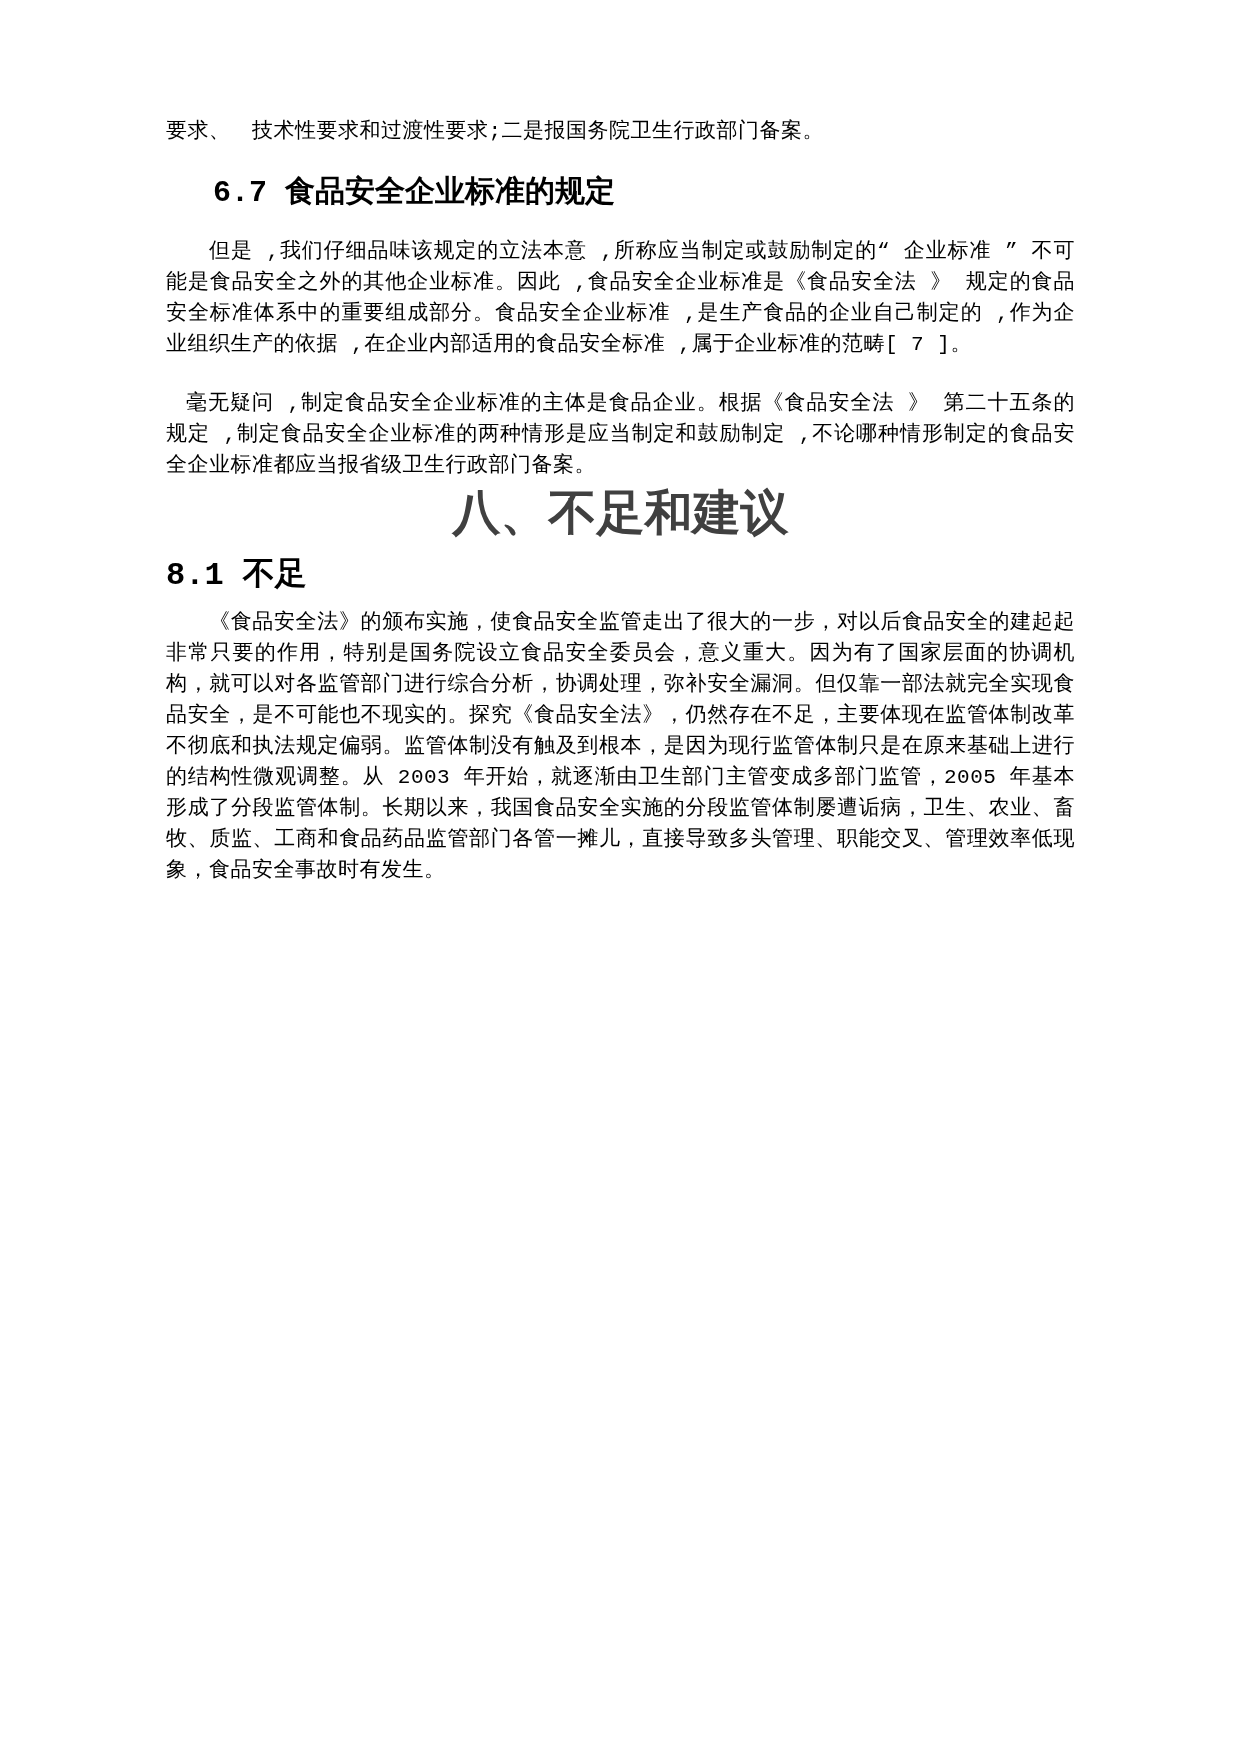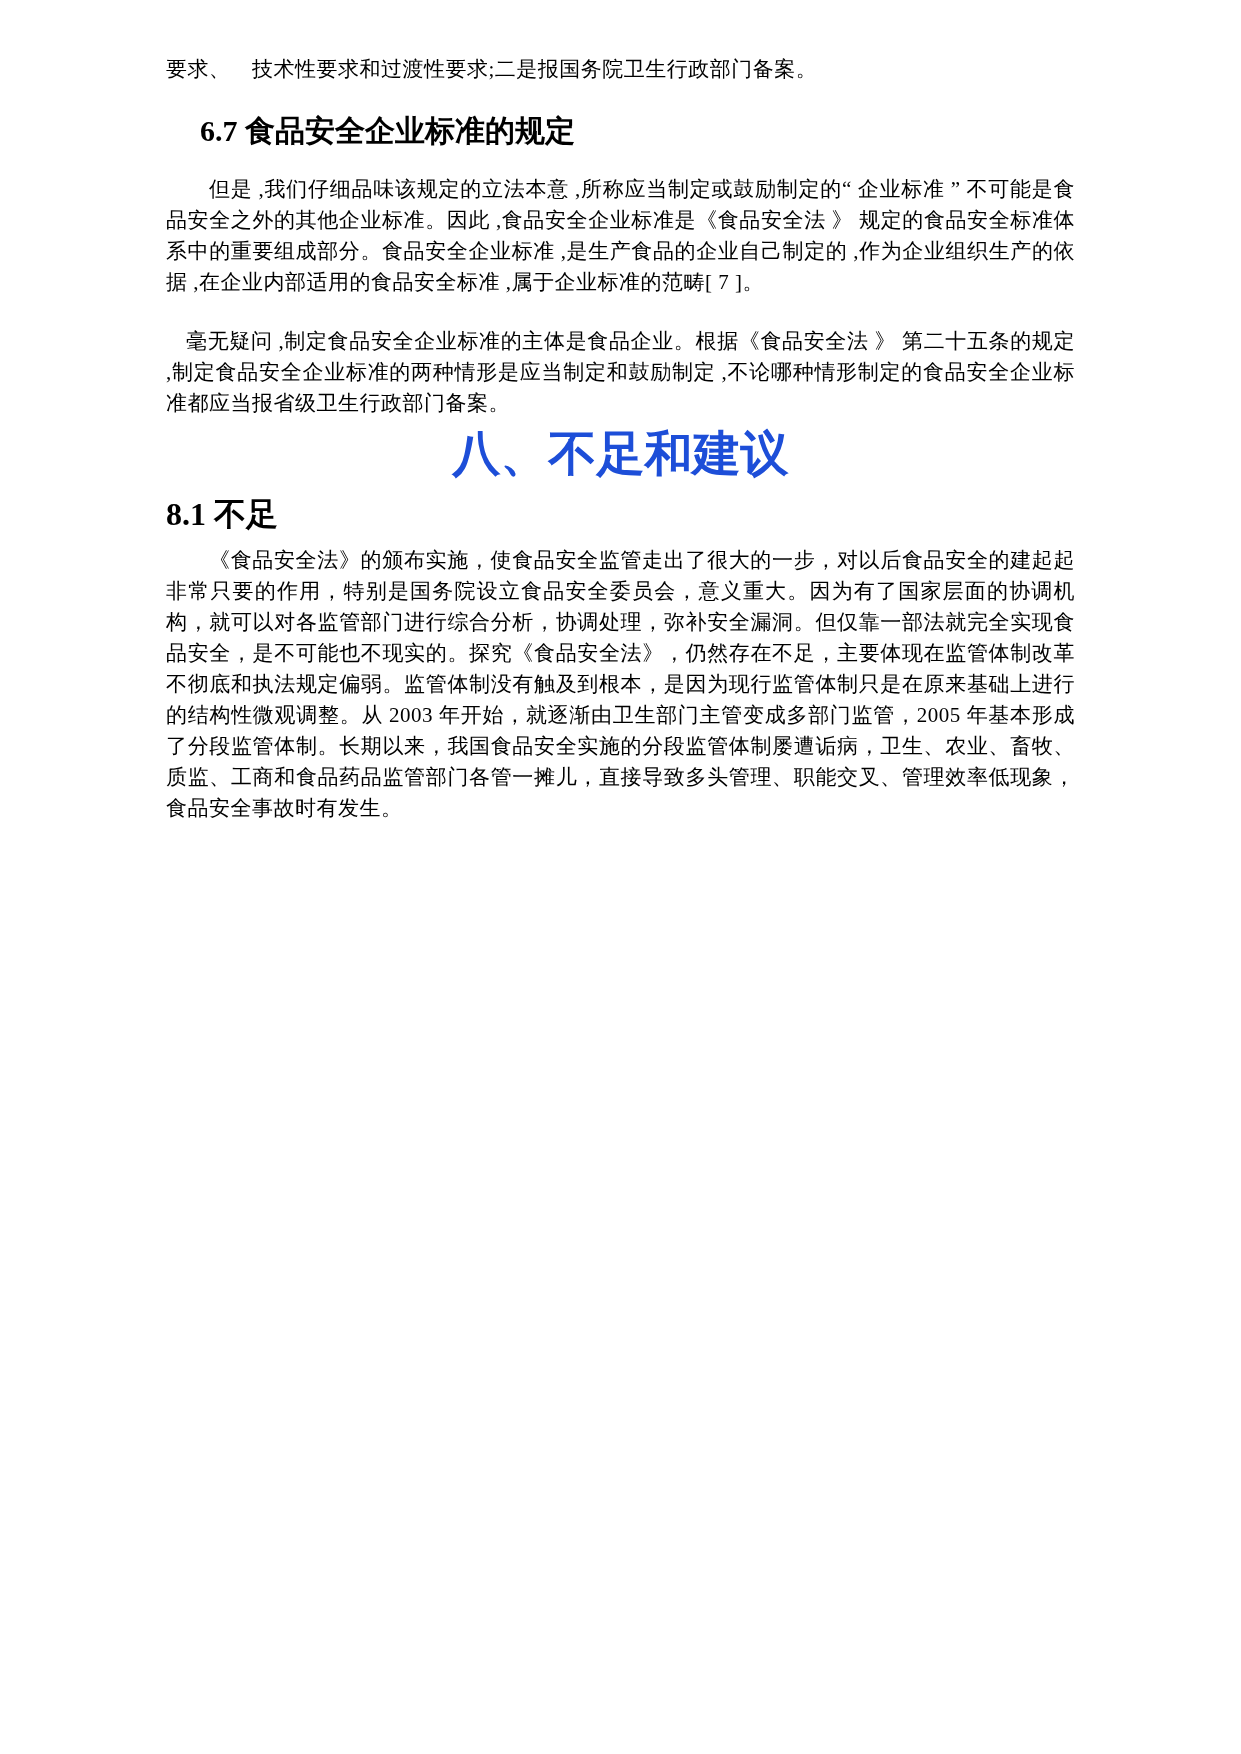--- a/index.html
+++ b/index.html
@@ -11,46 +11,47 @@
     width: 1241px;
     height: 1754px;
     overflow: hidden;
     font-family: "Liberation Serif", "DejaVu Serif", serif;
     color: #000000;
   }
   .page {
     box-sizing: border-box;
     width: 1241px;
     height: 1754px;
-    padding: 54px 166px 0 166px;
+    padding: 116px 166px 0 166px;
+    font-family: Liberation Mono, monospace;
   }
   .body-text {
     font-size: 21px;
     line-height: 31px;
     text-align: justify;
     margin: 0;
     letter-spacing: 0.5px;
   }
   .indent2 { text-indent: 43px; }
   .indent1 { text-indent: 20px; }
   .para-gap { margin-top: 23px; }
   .blank-gap { margin-top: 28px; }
 
   .h-sub-67 {
     font-size: 30px;
     font-weight: bold;
     line-height: 40px;
-    margin: 26px 0 10px 34px;
+    margin: 26px 0 10px 47px;
   }
   .h-chapter {
     font-size: 48px;
     font-weight: bold;
     line-height: 54px;
     text-align: center;
-    color: #1d4ed8;
+    color: #404040;
     margin: 8px 0 14px 0;
   }
   .h-sub-81 {
     font-size: 32px;
     font-weight: bold;
     line-height: 38px;
     margin: 12px 0 12px 0;
   }
   .wide-spacing {
     line-height: 46px;

